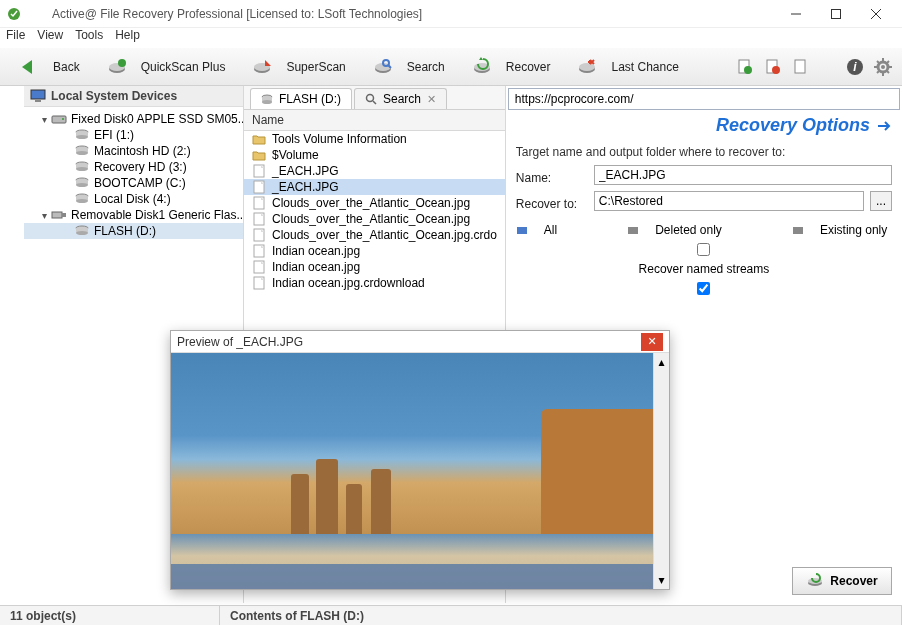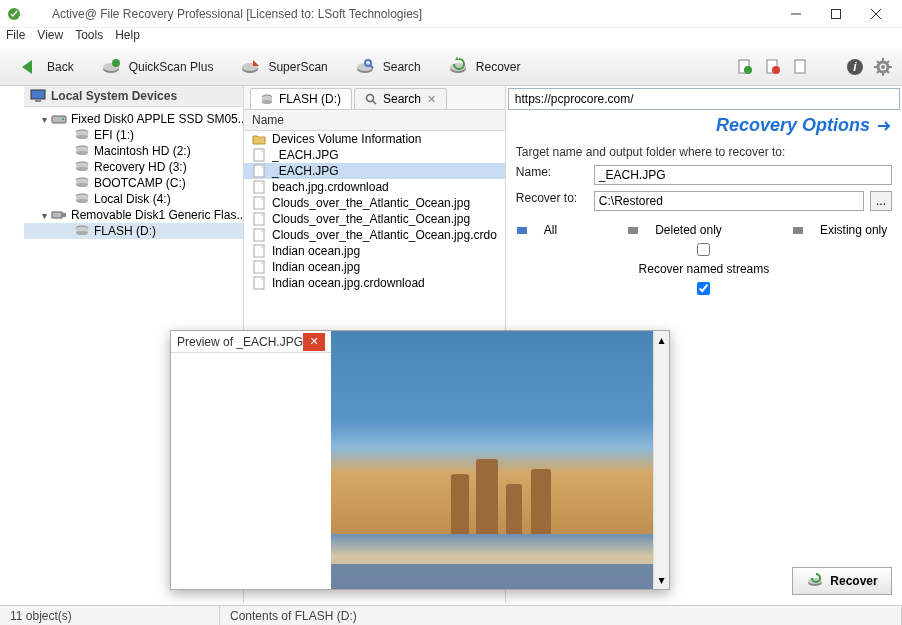--- a/index.html
+++ b/index.html
@@ -7,21 +7,21 @@
 
 .titlebar { height: 28px; display: flex; align-items: center; background: #fff; border-bottom: 1px solid #eee; padding: 0 6px; }
 .titlebar .app-icon { width: 16px; height: 16px; margin-right: 6px; }
 .titlebar .title { color: #555; font-size: 12px; flex: 1; margin-left: 24px; }
 .titlebar .win-btn { width: 40px; height: 28px; display: flex; align-items: center; justify-content: center; color: #333; }
 
 .menubar { height: 20px; display: flex; align-items: flex-start; padding: 0 6px; background: #fff; gap: 12px; }
 .menubar span { color: #333; }
 
 .toolbar { height: 38px; display: flex; align-items: center; padding: 0 8px; gap: 6px; background: linear-gradient(#fafafa,#eaeaea); border-bottom: 1px solid #d0d0d0; }
-.tool-btn { display: flex; align-items: center; gap: 7px; padding: 2px 10px; height: 30px; }
+.tool-btn { display: flex; align-items: center; gap: 13px; padding: 2px 10px; height: 30px; }
 .tool-icon { width: 22px; height: 22px; display: inline-flex; align-items: center; justify-content: center; }
 .tool-btn span.lbl { color: #222; }
 .toolbar .spacer { flex: 1; }
 .icon-btn { width: 22px; height: 22px; display: inline-flex; align-items: center; justify-content: center; }
 
 .main { display: flex; height: 517px; }
 
 .sidebar { width: 220px; border-right: 1px solid #d8d8d8; display: flex; flex-direction: column; margin-left: 24px; }
 .sidebar-header { background: #eee; padding: 3px 6px; display: flex; align-items: center; gap: 5px; border-bottom: 1px solid #ddd; font-weight: bold; color: #444; }
 .tree { padding: 4px 0; }
@@ -44,40 +44,40 @@
 .list-row { display: flex; align-items: center; gap: 6px; padding: 1px 8px; white-space: nowrap; }
 .list-row.sel { background: #c7dbf3; }
 .file-ico { width: 14px; height: 14px; display: inline-flex; align-items: center; justify-content: center; }
 
 .right-pane { width: 445px; border-left: 1px solid #d8d8d8; display: flex; flex-direction: column; }
 .url-box { height: 22px; display: flex; align-items: center; border: 1px solid #a5b1c2; margin: 2px; padding: 0 6px; }
 .right-header { text-align: right; padding: 3px 10px; display: flex; align-items: center; justify-content: space-between; }
 .right-header .title-lbl { color: #1e6fd6; font-weight: bold; font-size: 18px; font-style: italic; flex: 1; text-align: right; margin-right: 6px; }
 .right-body { padding: 6px 10px; display: flex; flex-direction: column; gap: 6px; }
 .right-body .desc { color: #333; }
-.form-row { display: flex; align-items: flex-start; gap: 6px; }
+.form-row { display: flex; align-items: flex-end; gap: 6px; }
 .form-row label { width: 72px; color: #222; }
 .form-row input[type=text] { flex: 1; border: 1px solid #a8a8a8; padding: 2px 4px; height: 20px; }
 .form-row button.browse { width: 22px; height: 20px; border: 1px solid #a8a8a8; background: #f2f2f2; }
 .radio-row { display: flex; gap: 70px; margin-top: 6px; align-items: center; }
 .radio-item { display: flex; align-items: center; gap: 16px; }
 .check-row { display: flex; align-items: center; gap: 6px; flex-direction: column; }
 
-.preview-window { position: absolute; left: 170px; top: 330px; width: 500px; height: 260px; border: 1px solid #aaa; background: #fff; box-shadow: 0 4px 12px rgba(0,0,0,0.3); display: flex; flex-direction: row; z-index: 10; }
+.preview-window { position: absolute; left: 170px; top: 330px; width: 500px; height: 260px; border: 1px solid #aaa; background: #fff; box-shadow: 0 4px 12px rgba(0,0,0,0.3); display: flex; flex-direction: column; z-index: 10; }
 .preview-title { background: #fff; height: 22px; display: flex; align-items: center; padding: 0 6px; border-bottom: 1px solid #ddd; }
 .preview-title .t { flex: 1; color: #333; }
 .preview-title .close { width: 22px; height: 18px; background: #d9432c; color: #fff; display: flex; align-items: center; justify-content: center; font-size: 11px; }
 .preview-body { flex: 1; display: flex; }
 .preview-img { flex: 1; background: linear-gradient(180deg, #4a85b8 0%, #5a95c8 35%, #8ab8da 45%, #d4a868 55%, #c89858 70%, #b88848 85%, #5a7895 95%); position: relative; overflow: hidden; }
 .rock { position: absolute; background: #9a6a3a; border-radius: 3px 3px 0 0; }
 .preview-scroll { width: 16px; background: #f0f0f0; border-left: 1px solid #ddd; display: flex; flex-direction: column; justify-content: space-between; align-items: center; padding: 2px 0; }
 
 .recover-btn { position: absolute; right: 10px; bottom: 30px; width: 100px; height: 28px; border: 1px solid #a8a8a8; background: linear-gradient(#fff,#e5e5e5); display: flex; align-items: center; justify-content: center; gap: 6px; font-weight: bold; }
 
-.statusbar { position: absolute; bottom: 0; left: 0; right: 0; height: 20px; background: #f4f4f4; border-top: 1px solid #d0d0d0; display: flex; align-items: center; }
+.statusbar { position: absolute; bottom: 0; left: 0; right: 0; height: 20px; background: #f4f4f4; border-top: 1px solid #d0d0d0; display: flex; align-items: center; font-weight: bold; }
 .status-cell { padding: 0 10px; color: #444; border-right: 1px solid #d0d0d0; height: 100%; display: flex; align-items: center; }
 .status-cell:first-child { width: 220px; }
 
 svg { display: block; }
 </style>
 </head>
 <body>
 
 <div class="titlebar">
   <span class="app-icon">
@@ -155,20 +155,31 @@
   <div class="tool-btn">
     <span class="tool-icon">
         <svg width="22" height="22">
           <ellipse cx="11" cy="13" rx="8" ry="4" fill="#888"></ellipse>
           <ellipse cx="11" cy="11" rx="8" ry="4" fill="#ccc"></ellipse>
           <path d="M12 3 A5 5 0 1 1 7 8" fill="none" stroke="#3a9c3a" stroke-width="2"></path>
           <path d="M10 1 L12 4 L8 4 Z" fill="#3a9c3a"></path>
         </svg>
       </span>
     <span class="lbl">Recover</span>
+  </div>
+  <div class="tool-btn">
+    <span class="tool-icon">
+        <svg width="22" height="22">
+          <ellipse cx="11" cy="13" rx="8" ry="4" fill="#888"></ellipse>
+          <ellipse cx="11" cy="11" rx="8" ry="4" fill="#ccc"></ellipse>
+          <path d="M14 4 L18 8 M18 4 L14 8" stroke="#d9432c" stroke-width="2"></path>
+          <path d="M12 6 L16 6 M14 4 L14 8" stroke="#d9432c" stroke-width="2"></path>
+        </svg>
+      </span>
+    <span class="lbl">Last Chance</span>
   </div>
   <div class="spacer"></div>
   <span class="icon-btn">
       <svg width="16" height="16">
         <rect x="2" y="1" width="10" height="13" fill="#fff" stroke="#888"></rect>
         <circle cx="11" cy="11" r="4" fill="#3a9c3a"></circle>
       </svg>
     </span>
   <span class="icon-btn">
       <svg width="16" height="16">
@@ -333,48 +344,47 @@
     </div>
     <div class="list">
       <div class="list-header">Name</div>
       <div class="list-body" id="filelist">
           <div class="list-row">
             <span class="file-ico">
               <svg width="14" height="12">
                 <path d="M1 3 L5 3 L6 4 L13 4 L13 11 L1 11 Z" fill="#e8c56a" stroke="#b89538"></path>
               </svg>
             </span>
-            <span>Devices Volume Information</span>
+            <span>Tools Volume Information</span>
+          </div>
+          <div class="list-row">
+            <span class="file-ico">
+              <svg width="14" height="12">
+                <path d="M1 3 L5 3 L6 4 L13 4 L13 11 L1 11 Z" fill="#e8c56a" stroke="#b89538"></path>
+              </svg>
+            </span>
+            <span>$Volume</span>
           </div>
           <div class="list-row">
             <span class="file-ico">
               <svg width="12" height="14">
                 <rect x="1" y="1" width="10" height="12" fill="#fff" stroke="#aaa"></rect>
                 <path d="M8 1 L11 4 L8 4 Z" fill="#ddd"></path>
               </svg>
             </span>
             <span>_EACH.JPG</span>
           </div>
           <div class="list-row sel">
             <span class="file-ico">
               <svg width="12" height="14">
                 <rect x="1" y="1" width="10" height="12" fill="#fff" stroke="#aaa"></rect>
                 <path d="M8 1 L11 4 L8 4 Z" fill="#ddd"></path>
               </svg>
             </span>
             <span>_EACH.JPG</span>
-          </div>
-          <div class="list-row">
-            <span class="file-ico">
-              <svg width="12" height="14">
-                <rect x="1" y="1" width="10" height="12" fill="#fff" stroke="#aaa"></rect>
-                <path d="M8 1 L11 4 L8 4 Z" fill="#ddd"></path>
-              </svg>
-            </span>
-            <span>beach.jpg.crdownload</span>
           </div>
           <div class="list-row">
             <span class="file-ico">
               <svg width="12" height="14">
                 <rect x="1" y="1" width="10" height="12" fill="#fff" stroke="#aaa"></rect>
                 <path d="M8 1 L11 4 L8 4 Z" fill="#ddd"></path>
               </svg>
             </span>
             <span>Clouds_over_the_Atlantic_Ocean.jpg</span>
           </div>

